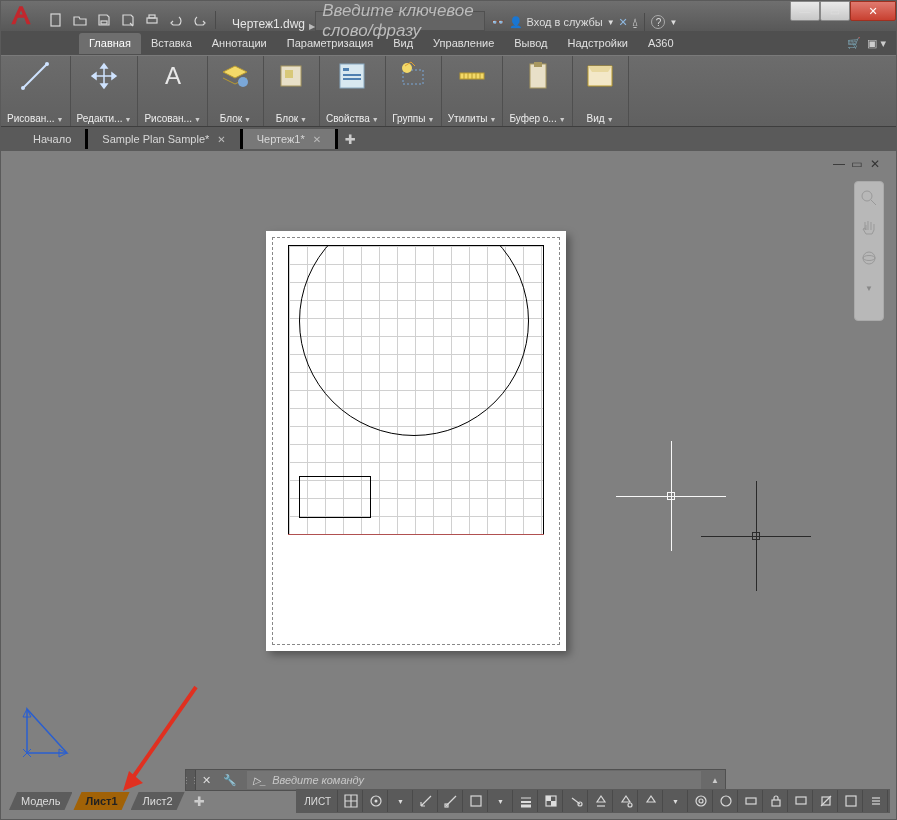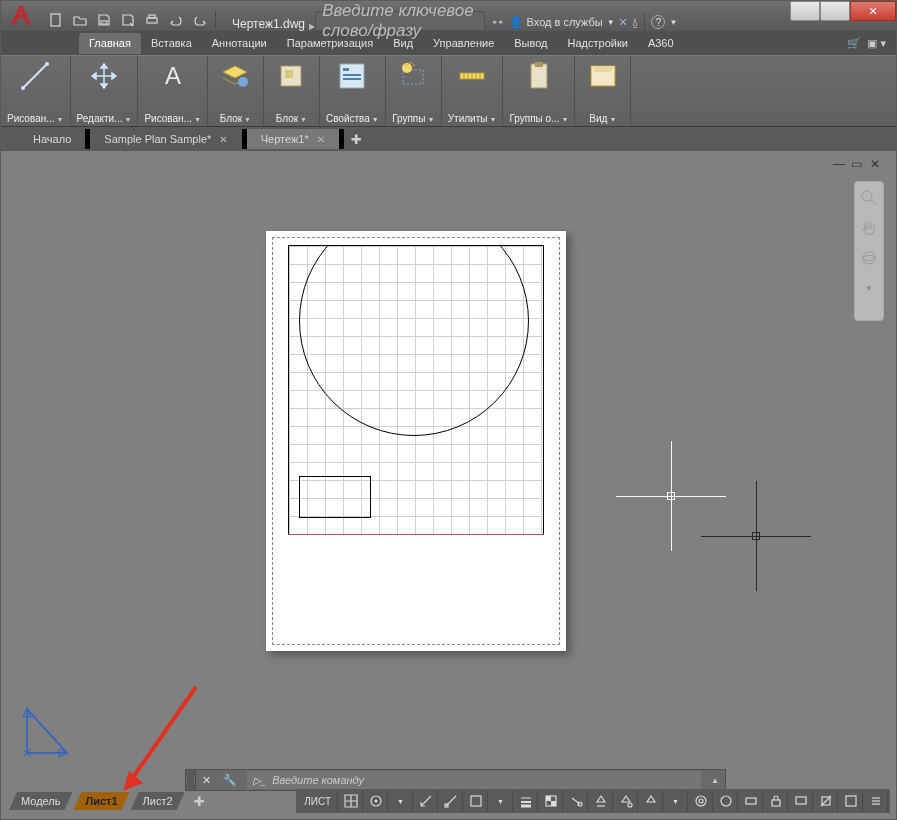--- a/index.html
+++ b/index.html
@@ -30,21 +30,21 @@
 
 
 .ribbon { height: 72px; background: linear-gradient(#6c6c6c,#606060); border-top: 1px solid #7a7a7a; border-bottom: 1px solid #3e3e3e; display: flex; }
 .panel { border-right: 1px solid #4f4f4f; display: flex; flex-direction: column; align-items: center; justify-content: space-between; padding: 4px 6px 2px; min-width: 56px; }
 .panel-icon { width: 32px; height: 32px; display: flex; align-items: center; justify-content: center; }
 .panel-label { font-size: 10px; color: #eee; white-space: nowrap; text-align: center; }
 .panel-label .dd { font-size: 7px; margin-left: 2px; color: #ccc; }
 
 
 .filetabs { height: 24px; background: #5a5a5a; display: flex; align-items: center; padding-left: 18px; gap: 0; font-size: 11px; }
-.ftab { padding: 4px 14px; color: #d8d8d8; border-right: 5px solid #000000; position: relative; display: flex; align-items: flex-end; gap: 8px; }
+.ftab { padding: 4px 14px; color: #d8d8d8; border-right: 3px solid #000000; position: relative; display: flex; align-items: flex-end; gap: 8px; }
 .ftab.active { background: #787878; }
 .ftab .x { font-size: 10px; color: #bbb; }
 .ftab-add { width: 24px; text-align: center; color: #ccc; font-size: 13px; }
 
 
 .workspace { flex: 1; background: #808080; position: relative; overflow: hidden; }
 .doc-controls { position: absolute; right: 14px; top: 6px; display: flex; gap: 4px; color: #333; font-size: 12px; }
 .doc-controls span { width: 14px; height: 14px; display: flex; align-items: center; justify-content: center; }
 .navbar { position: absolute; right: 12px; top: 30px; width: 30px; height: 140px; background: rgba(230,230,230,0.55); border: 1px solid #aaa; border-radius: 4px; display: flex; flex-direction: column; align-items: center; padding: 6px 0; gap: 10px; }
 .navbar div { width: 20px; height: 20px; color: #888; display: flex; align-items: center; justify-content: center; font-size: 14px; }
@@ -264,21 +264,21 @@
         </div>
       <div class="panel-label"><span>Утилиты</span><span class="dd">▼</span></div>
     </div>
     <div class="panel">
       <div class="panel-icon">
           <svg viewBox="0 0 32 32">
             <rect x="8" y="4" width="16" height="24" fill="#e8e0c8" stroke="#a89860"></rect>
             <rect x="12" y="2" width="8" height="5" fill="#a89860"></rect>
           </svg>
         </div>
-      <div class="panel-label"><span>Группы о...</span><span class="dd">▼</span></div>
+      <div class="panel-label"><span>Буфер о...</span><span class="dd">▼</span></div>
     </div>
     <div class="panel">
       <div class="panel-icon">
           <svg viewBox="0 0 32 32">
             <path d="M4 6h24v20H4z" fill="#f3e8c8" stroke="#b89a30"></path>
             <path d="M4 6l24 0-4 6H8z" fill="#e8d8a0"></path>
           </svg>
         </div>
       <div class="panel-label"><span>Вид</span><span class="dd">▼</span></div>
     </div>

